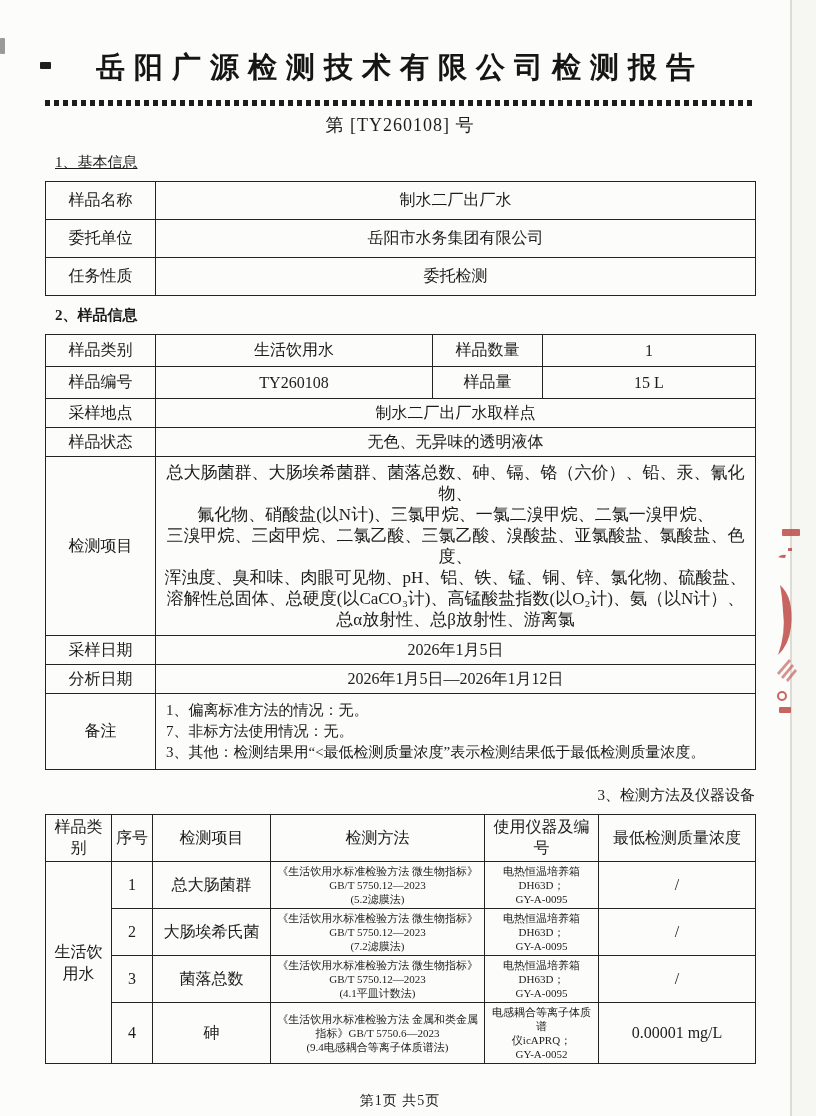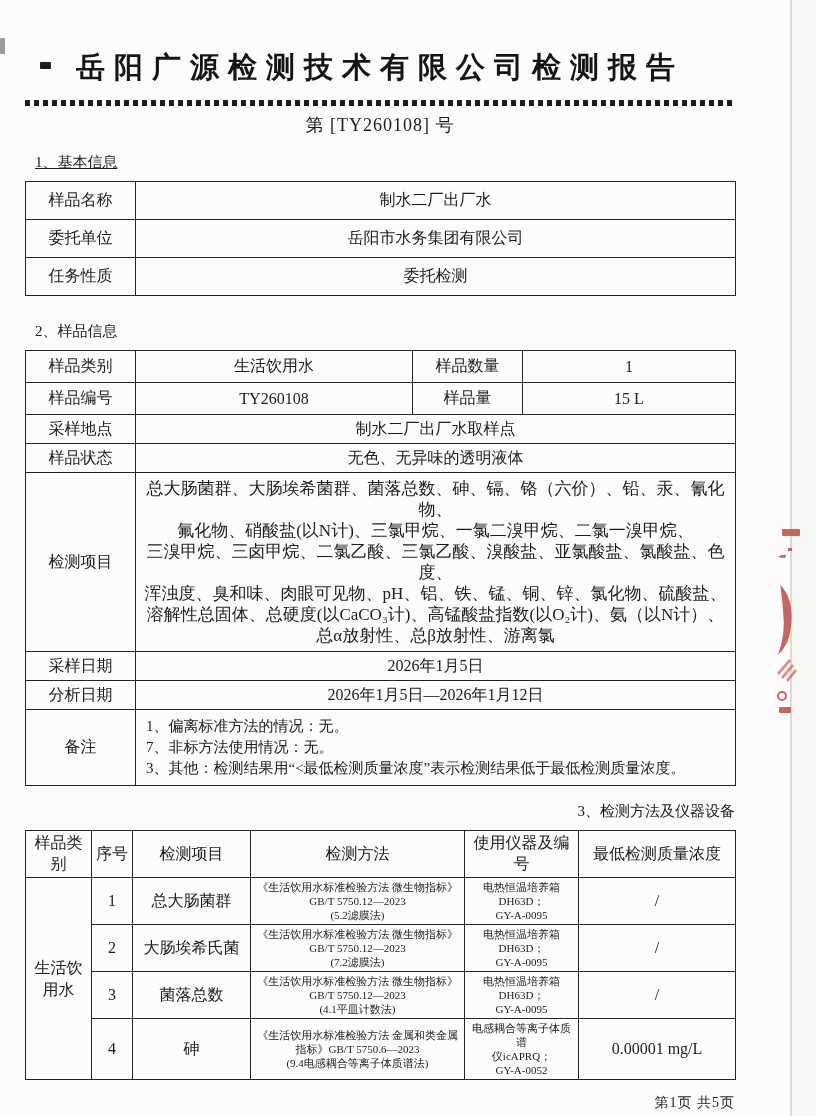--- a/index.html
+++ b/index.html
@@ -9,21 +9,21 @@
     font-family:"Liberation Serif","DejaVu Serif",serif;
     color:#1c1c1c;
     position:relative;
     overflow:hidden;
   }
   .page{
     position:relative;
     width:816px;height:1116px;
   }
   .content{
-    padding:46px 56px 0 25px;
+    padding:46px 56px 0 45px;
     width:710px;
   }
   
   .title{
     font-family:"Liberation Sans","DejaVu Sans",sans-serif;
     font-weight:700;
     font-size:29px;
     letter-spacing:9px;
     text-align:center;
     color:#151515;
@@ -42,21 +42,21 @@
     letter-spacing:1px;
   }
   
   .sec-h{
     font-size:15px;
     margin:0;
     padding-left:10px;
     font-weight:400;
   }
   .sec-h.s1{margin-top:16px;text-decoration:underline;}
-  .sec-h.s2{margin-top:26px;}
+  .sec-h.s2{margin-top:10px;font-weight:bold;}
   .sec-h.s3{margin-top:16px;text-align:right;}
   
   table{
     border-collapse:collapse;
     table-layout:fixed;
     width:710px;
     margin-top:9px;
   }
   td,th{
     border:1.5px solid #242424;
@@ -77,22 +77,22 @@
   .t-methods th{font-size:16px;height:31px;background:transparent;}
   .t-methods td{font-size:16px;}
   .t-methods .r-m{height:42px;}
   .t-methods .r-m4{height:46px;}
   .cell-small div{font-size:11px;line-height:14px;}
   .cell-cat{font-size:16px;line-height:22px;padding:0 2px;}
   .cell-no{font-size:16px;}
   .cell-limit{font-size:15px;}
   
   .footer{
-    margin-top:14px;
-    text-align:right;
+    margin-top:28px;
+    text-align:center;
     font-size:14px;
     letter-spacing:1px;
   }
   
   .page-edge-line{
     position:absolute;top:0;left:790px;width:2px;height:1116px;
     background:#dcdcd5;
   }
   .page-edge-strip{
     position:absolute;top:0;left:792px;width:24px;height:1116px;

